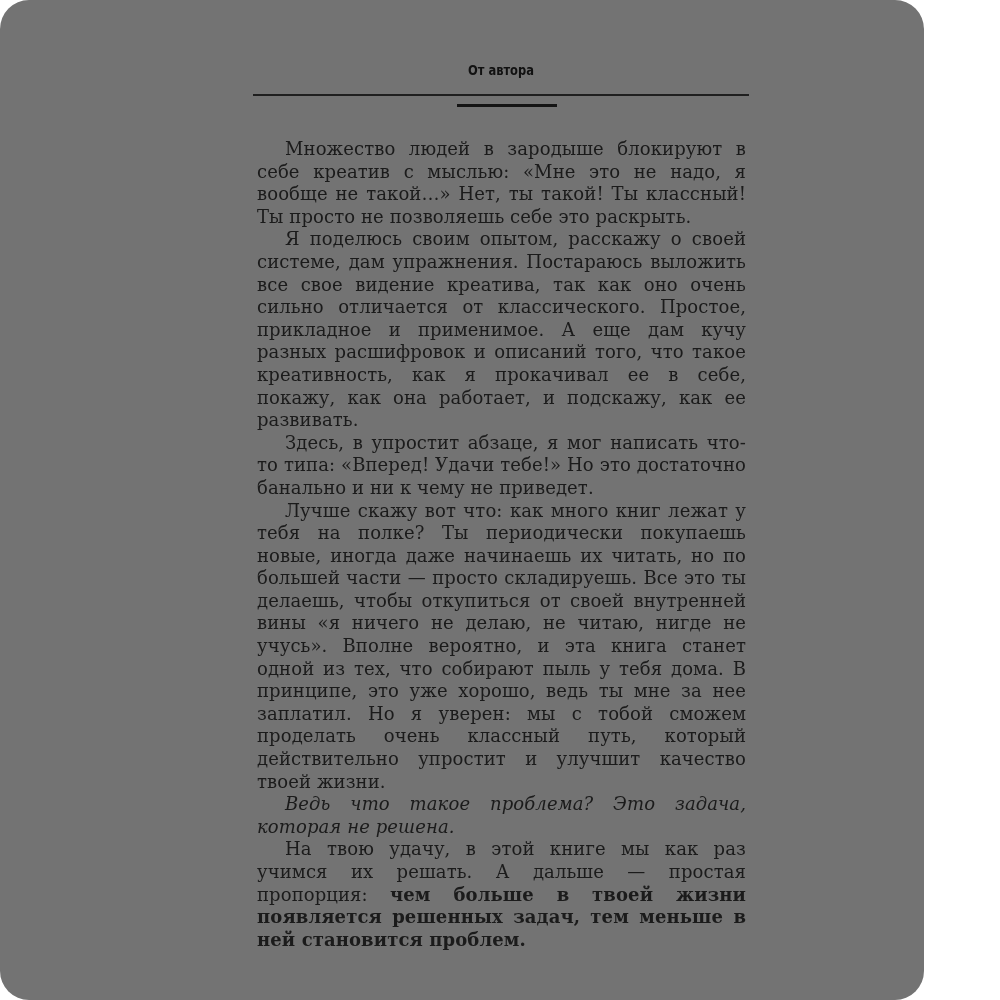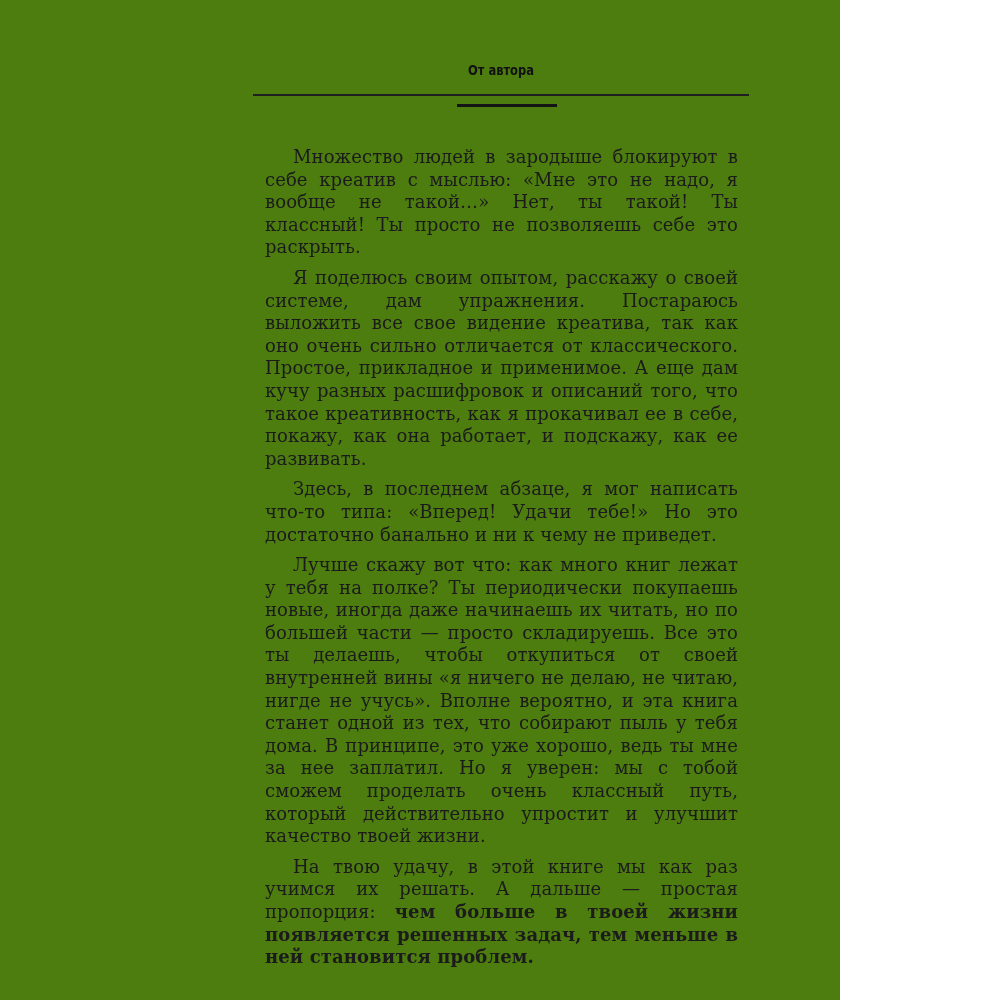--- a/index.html
+++ b/index.html
@@ -2,26 +2,27 @@
 <html lang="ru"><head>
 <meta charset="utf-8">
 <style>
   html, body {
     margin: 0;
     padding: 0;
     background: #ffffff;
   }
   .sheet {
     position: relative;
-    width: 840px;
+    width: 924px;
     height: 1000px;
-    background: #4d7c0f;
+    background: #737373;
     color: #1b1b1b;
     font-family: "DejaVu Serif", serif;
     overflow: hidden;
+    border-radius: 29px;
   }
   .running-head {
     position: absolute;
     left: 256px;
     top: 0;
     width: 490px;
     height: 120px;
   }
   .head-title {
     position: absolute;
@@ -57,21 +58,21 @@
     position: absolute;
     left: 257px;
     top: 138px;
     width: 489px;
     font-size: 18px;
     line-height: 22.6px;
     text-align: justify;
     letter-spacing: 0.1px;
   }
   .text-block p {
-    margin: 8px;
+    margin: 0;
     padding: 0;
     text-indent: 28px;
   }
   .para-italic {
     font-style: italic;
   }
   .seg-bold {
     font-weight: 700;
   }
 </style>
@@ -82,18 +83,19 @@
 
   <div class="running-head">
     <div class="head-title">От автора</div>
     <div class="rule-thin"></div>
     <div class="rule-thick"></div>
   </div>
 
   <div class="text-block">
     <p>Множество людей в зародыше блокируют в себе креатив с мыслью: «Мне это не надо, я вообще не такой…» Нет, ты такой! Ты классный! Ты просто не позволяешь себе это раскрыть.</p>
     <p>Я поделюсь своим опытом, расскажу о своей системе, дам упражнения. Постараюсь выложить все свое видение креатива, так как оно очень сильно отличается от классического. Простое, прикладное и применимое. А еще дам кучу разных расшифровок и описаний того, что такое креативность, как я прокачивал ее в себе, покажу, как она работает, и подскажу, как ее развивать.</p>
-    <p>Здесь, в последнем абзаце, я мог написать что-то типа: «Вперед! Удачи тебе!» Но это достаточно банально и ни к чему не приведет.</p>
+    <p>Здесь, в упростит абзаце, я мог написать что-то типа: «Вперед! Удачи тебе!» Но это достаточно банально и ни к чему не приведет.</p>
     <p>Лучше скажу вот что: как много книг лежат у тебя на полке? Ты периодически покупаешь новые, иногда даже начинаешь их читать, но по большей части — просто складируешь. Все это ты делаешь, чтобы откупиться от своей внутренней вины «я ничего не делаю, не читаю, нигде не учусь». Вполне вероятно, и эта книга станет одной из тех, что собирают пыль у тебя дома. В принципе, это уже хорошо, ведь ты мне за нее заплатил. Но я уверен: мы с тобой сможем проделать очень классный путь, который действительно упростит и улучшит качество твоей жизни.</p>
+    <p class="para-italic">Ведь что такое проблема? Это задача, которая не решена.</p>
     <p><span>На твою удачу, в этой книге мы как раз учимся их решать. А дальше — простая пропорция: </span><span class="seg-bold">чем больше в твоей жизни появляется решенных задач, тем меньше в ней становится проблем.</span></p>
   </div>
 
 </div>
 
 </body></html>

